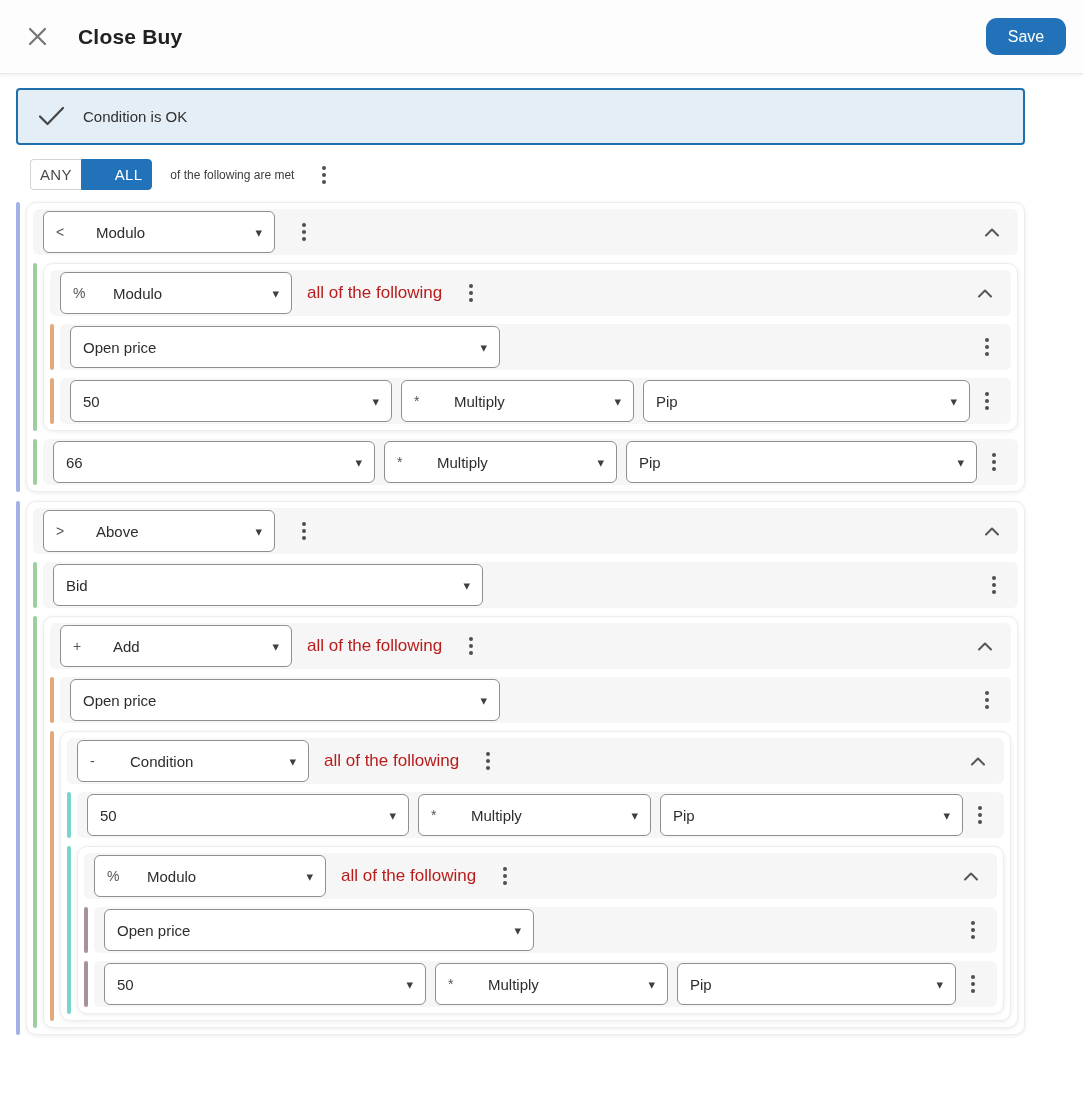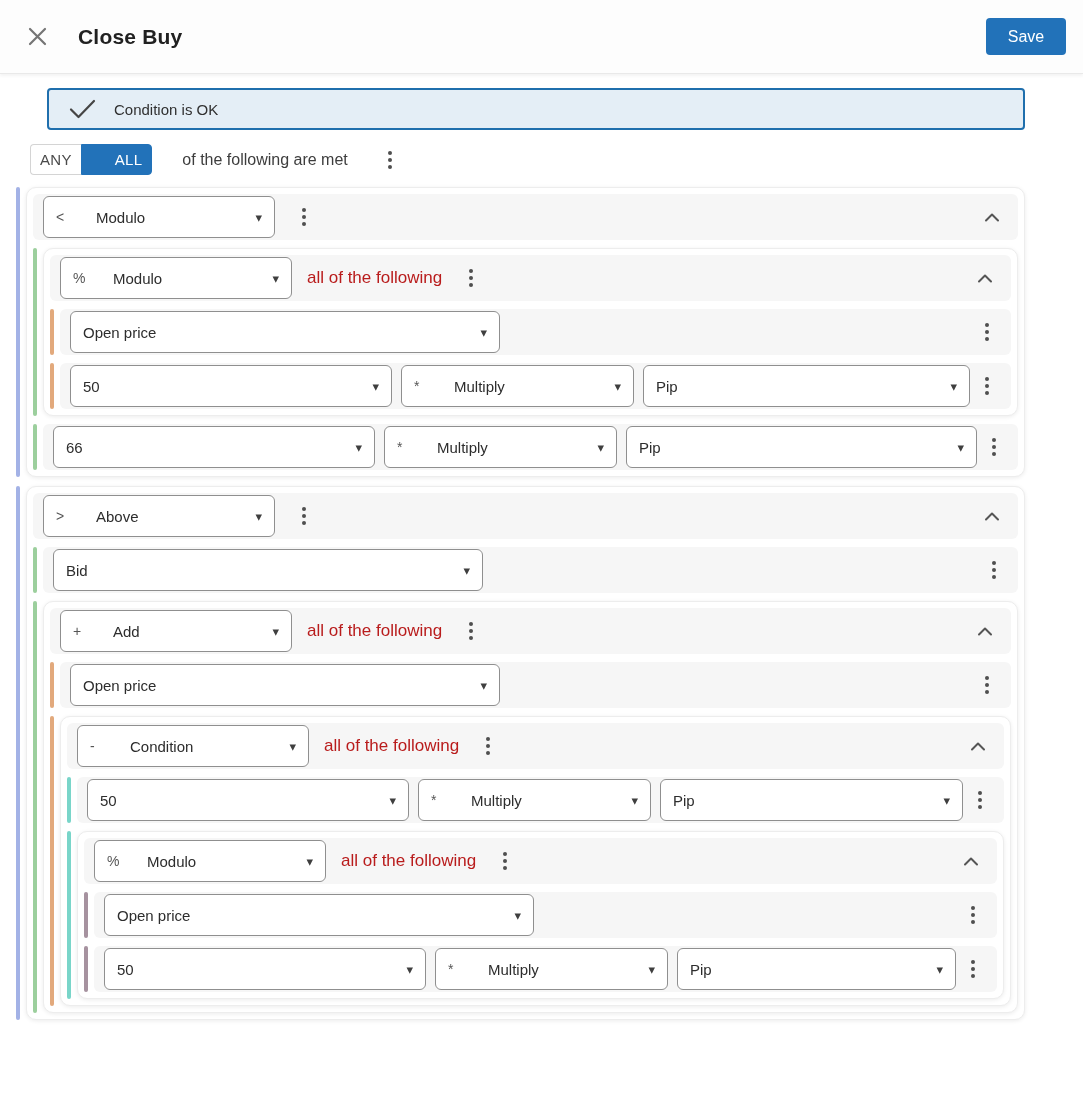--- a/index.html
+++ b/index.html
@@ -26,52 +26,51 @@
     background: none; border: none; cursor: pointer;
     width: 30px; height: 30px; display: flex; align-items: center; justify-content: center;
   }
   .page-title {
     font-size: 21px; font-weight: 700; color: #212121; margin-left: 26px; letter-spacing: 0.2px;
   }
   .save-btn {
     margin-left: auto;
     min-width: 80px; height: 37px;
     background: #2272b9; color: #fff;
-    border: none; border-radius: 4px;
+    border: none; border-radius: 11px;
     font-size: 16px; font-family: inherit; cursor: pointer;
   }
   
   .content { padding: 14px 58px 26px 16px; background: #fff; }
   .banner {
     border: 2px solid #1f6fad;
     background: #e4eef6;
     border-radius: 4px;
-    height: 42px;
+    height: 57px;
     display: flex; align-items: center;
     padding: 0 20px;
     gap: 18px;
-    margin-left: 31px;
   }
   .banner-text { font-size: 15px; color: #303030; }
   
   .root-row {
     margin: 14px 0 12px 14px;
-    display: flex; align-items: center; gap: 30px;
+    display: flex; align-items: center; gap: 18px;
   }
   .toggle { display: inline-flex; }
   .tbtn {
     height: 31px; min-width: 47px; padding: 0 9px;
     font-size: 15px; font-family: inherit; letter-spacing: 0.3px;
     background: #fff; color: #4a4a4a;
     border: 1px solid #d4d4d4; cursor: pointer;
   }
   .tbtn:first-child { border-radius: 4px 0 0 4px; border-right: none; }
   .tbtn:last-child  { border-radius: 0 4px 4px 0; padding-left: 33px; }
   .tbtn.selected { background: #2272b9; border-color: #2272b9; color: #fff; }
-  .root-suffix { font-size: 16px; color: #3d3d3d; }
+  .root-suffix { font-size: 12px; color: #3d3d3d; }
   
   .tree { display: flex; flex-direction: column; gap: 9px; }
   .child { display: flex; gap: 6px; align-items: stretch; }
   .bar { flex: 0 0 4px; border-radius: 3px; }
   .card {
     flex: 1; min-width: 0;
     background: #fff;
     border: 1px solid #ededed;
     border-radius: 10px;
     box-shadow: 0 1px 4px rgba(0,0,0,0.08);

